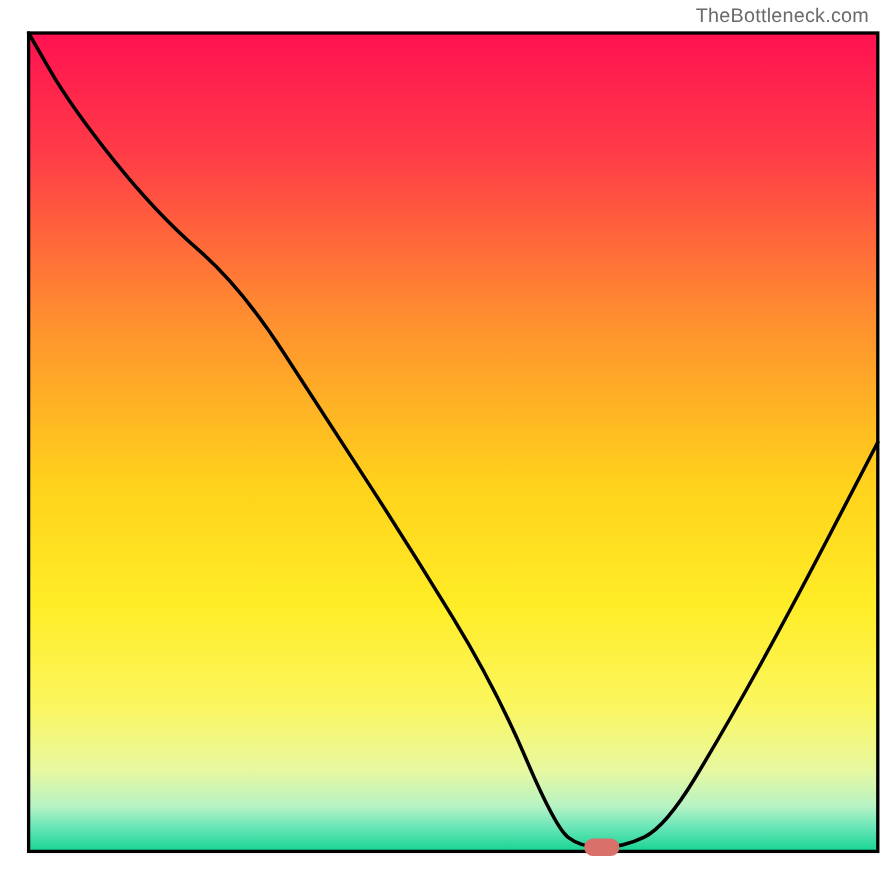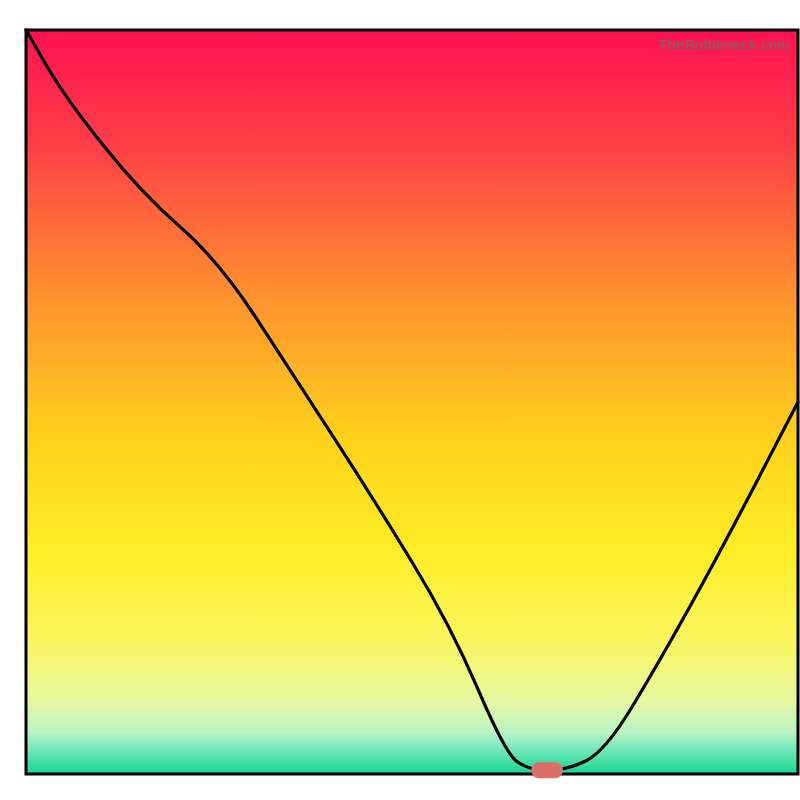--- a/index.html
+++ b/index.html
@@ -12,26 +12,25 @@
   }
   .chart-container {
     position: relative;
     width: 800px;
     height: 800px;
   }
   .attribution {
     position: absolute;
     top: 4px;
     right: 10px;
-    font-size: 15px;
+    font-size: 18px;
     font-weight: 500;
     color: #6a6a6a;
     letter-spacing: 0.2px;
     z-index: 3;
-    margin-top: 32px;
   }
   svg {
     position: absolute;
     top: 0;
     left: 0;
   }
 </style>
 </head>
 <body>
 

